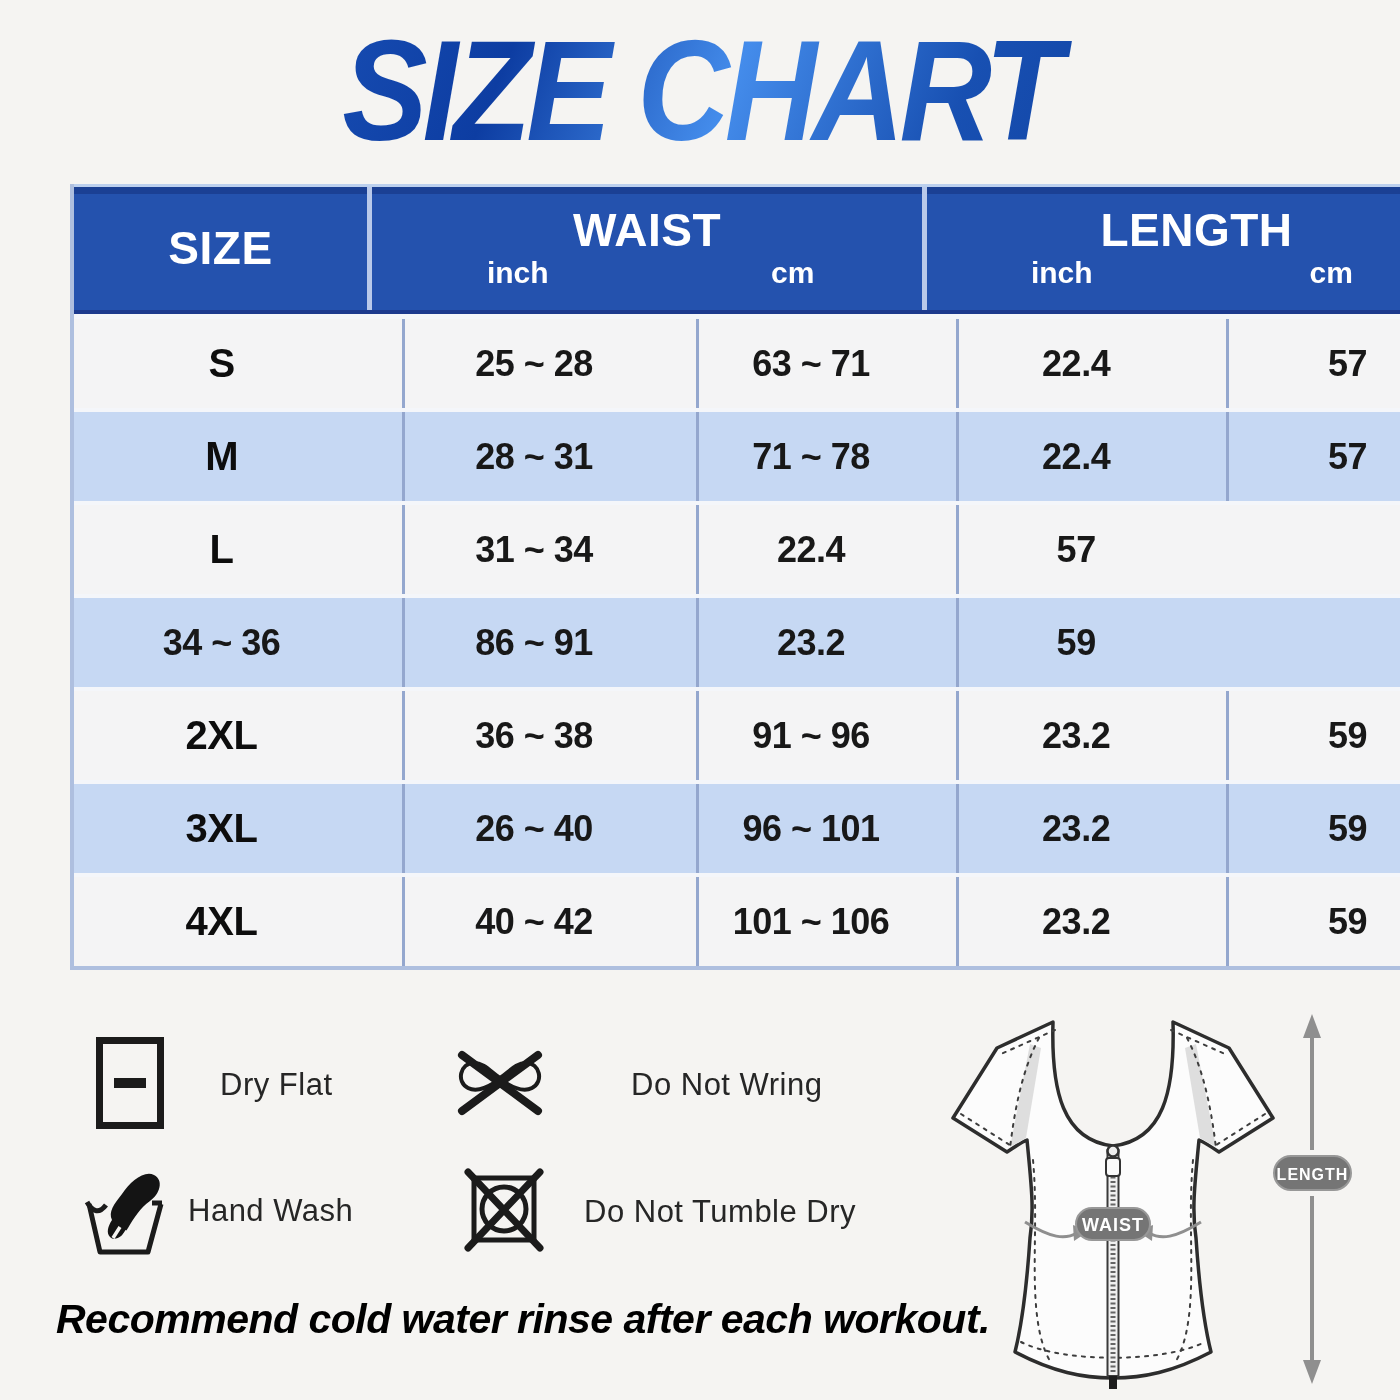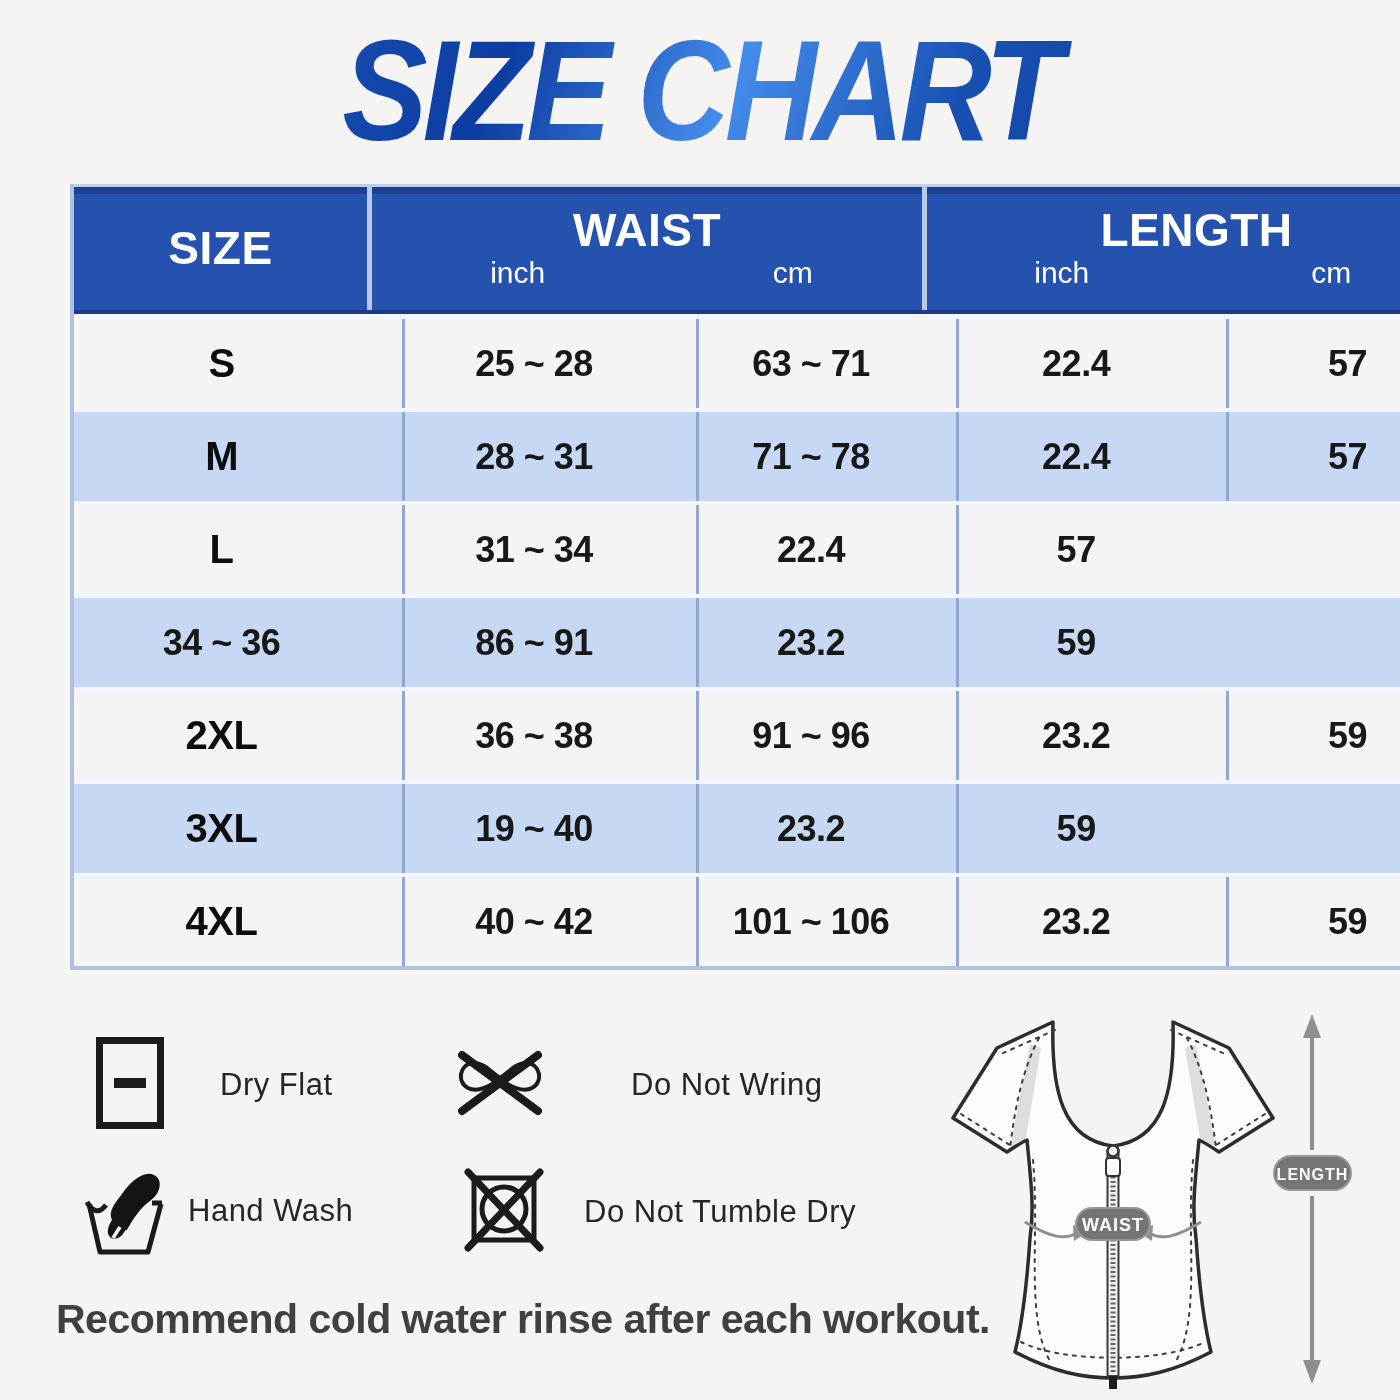--- a/index.html
+++ b/index.html
@@ -40,21 +40,21 @@
     background:#b9c9ea;
     border-top:3px solid #bcd0ee;border-bottom:4px solid #1c3a8e;
     height:123px;
   }
   .hblock{
     background:#2452ae;color:#ffffff;
     display:flex;flex-direction:column;justify-content:center;align-items:center;
     box-shadow:inset 0 7px 0 rgba(14,38,104,0.38);
   }
   .hmain{font-size:46px;font-weight:700;letter-spacing:0.5px;line-height:1.02;}
-  .units{display:grid;width:100%;font-size:30px;font-weight:400;margin-top:3px;}
+  .units{display:grid;width:100%;font-size:30px;font-weight:700;margin-top:3px;}
   .units span{text-align:center;}
   .units.w{grid-template-columns:53% 47%;}
   .units.l{grid-template-columns:50% 50%;}
 
   .tbody .trow{
     display:grid;grid-template-columns:212fr 211fr 187fr 194fr 196fr;
   }
   .tbody .trow:first-child{border-top:5px solid #f4f6fa;}
   .tbody .trow + .trow{border-top:4px solid #f4f6fa;}
   .trow.light{background:#f4f4f5;}
@@ -74,21 +74,21 @@
   .ci2{left:452px;top:1046px;gap:83px;}
   .ci3{left:82px;top:1156px;gap:20px;}
   .ci4{left:462px;top:1162px;gap:38px;}
 
   
   .garment{position:absolute;left:913px;top:1000px;}
 
   
   .note{
     position:absolute;left:56px;top:1296px;width:960px;
-    font-size:41px;font-weight:700;color:#404040;letter-spacing:-0.5px;
+    font-size:41px;font-weight:700;color:#000000;letter-spacing:-0.5px;font-style:italic;
   }
 </style>
 </head>
 <body>
 
 <div class="canvas">
 
   <h1 class="title">SIZE CHART</h1>
 
   <div class="size-table">
@@ -141,21 +141,22 @@
       </div>
       <div class="trow light">
         <div class="cell size-cell">2XL</div>
         <div class="cell">36 ~ 38</div>
         <div class="cell">91 ~ 96</div>
         <div class="cell">23.2</div>
         <div class="cell">59</div>
       </div>
       <div class="trow blue">
         <div class="cell size-cell">3XL</div>
-        <div class="cell">19 ~ 40</div>
+        <div class="cell">26 ~ 40</div>
+        <div class="cell">96 ~ 101</div>
         <div class="cell">23.2</div>
         <div class="cell">59</div>
       </div>
       <div class="trow light">
         <div class="cell size-cell">4XL</div>
         <div class="cell">40 ~ 42</div>
         <div class="cell">101 ~ 106</div>
         <div class="cell">23.2</div>
         <div class="cell">59</div>
       </div>

